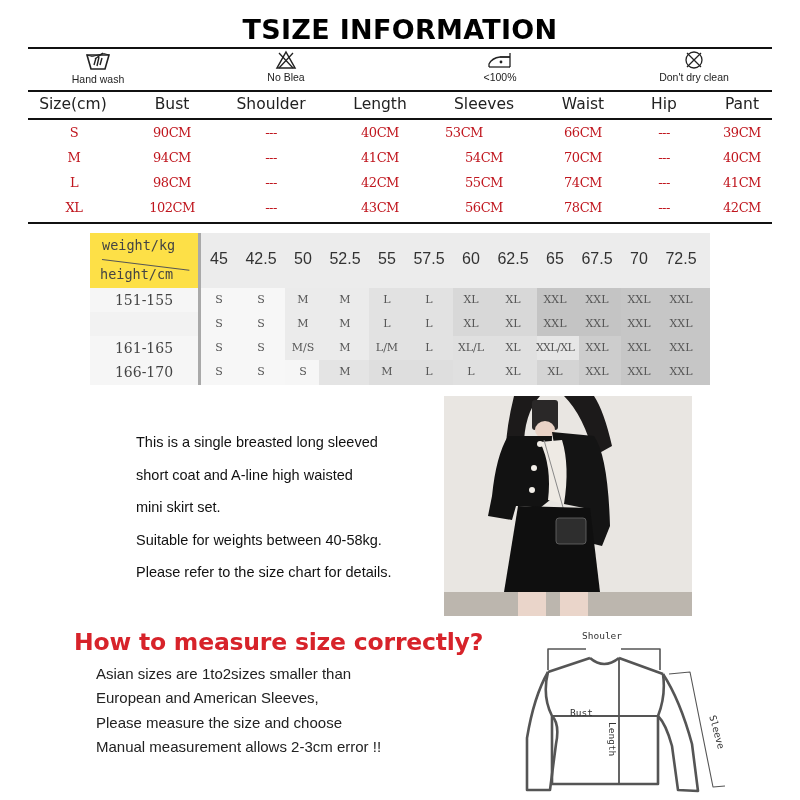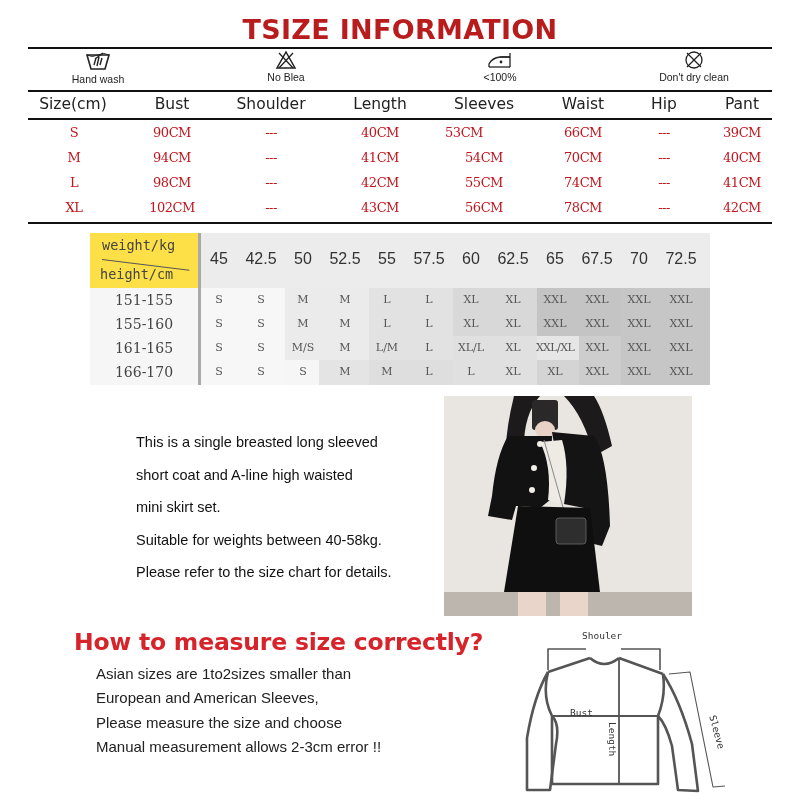--- a/index.html
+++ b/index.html
@@ -2,21 +2,21 @@
 <html><head>
 <meta charset="utf-8">
 <style>
   * { box-sizing: border-box; margin: 0; padding: 0; }
   html, body { width: 800px; height: 800px; background: #ffffff; overflow: hidden; }
   body { position: relative; font-family: "Liberation Sans", sans-serif; color: #222; }
 
   .title {
     position: absolute; left: 0; top: 14px; width: 800px; text-align: center;
     font-family: "DejaVu Sans", sans-serif; font-weight: bold; font-size: 27px;
-    color: #b91c1c; letter-spacing: 0.3px;
+    color: #000000; letter-spacing: 0.3px;
   }
   .hline { position: absolute; left: 28px; width: 744px; height: 2px; background: #111; }
 
   .care-row { position: absolute; left: 28px; top: 48px; width: 744px; height: 42px; }
   .care-item { position: absolute; top: 0; width: 140px; text-align: center; }
   .care-item svg { display: block; margin: 2px auto 0; }
   .care-label { font-size: 10.5px; color: #222; margin-top: 1px; white-space: nowrap; }
 
   .size-head { position: absolute; left: 28px; top: 92px; width: 744px; height: 26px; }
   .size-head span, .size-row span {
@@ -183,21 +183,20 @@
     <span style="left:339px">57.5</span>
     <span style="left:381px">60</span>
     <span style="left:423px">62.5</span>
     <span style="left:465px">65</span>
     <span style="left:507px">67.5</span>
     <span style="left:549px">70</span>
     <span style="left:591px">72.5</span>
   </div>
 
   <div class="wt-rowlabel" style="top:55px;height:24px;line-height:24px">151-155</div>
-  <div class="wt-rowlabel" style="top:79px;height:24px;line-height:24px">155-160</div>
   <div class="wt-rowlabel" style="top:103px;height:24px;line-height:24px">161-165</div>
   <div class="wt-rowlabel" style="top:127px;height:25px;line-height:25px">166-170</div>
 
   <div>
     <div class="wt-cell" style="left:129px;top:55px">S</div>
     <div class="wt-cell" style="left:171px;top:55px">S</div>
     <div class="wt-cell" style="left:213px;top:55px">M</div>
     <div class="wt-cell" style="left:255px;top:55px">M</div>
     <div class="wt-cell" style="left:297px;top:55px">L</div>
     <div class="wt-cell" style="left:339px;top:55px">L</div>

